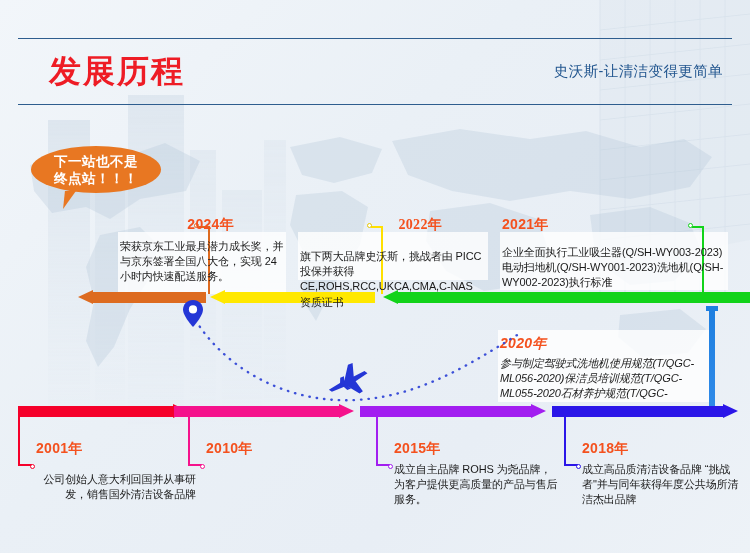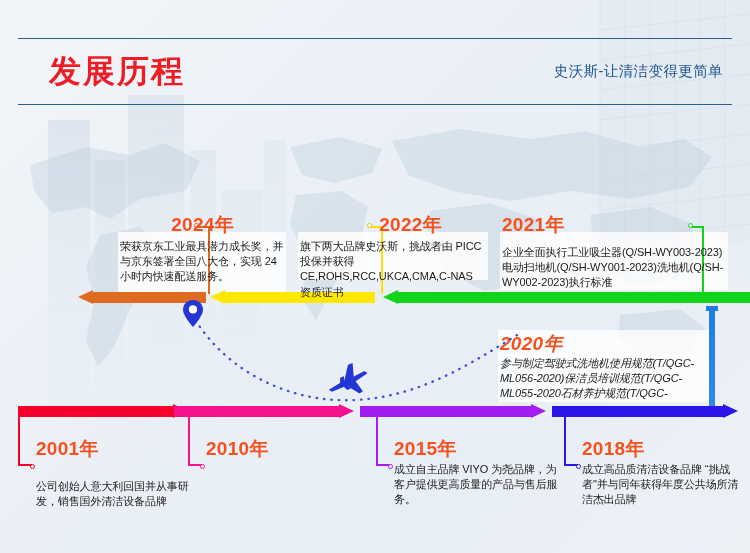--- a/index.html
+++ b/index.html
@@ -79,21 +79,21 @@
   .conn .h { position: absolute; height: 1.6px; }
   .conn .dot {
     position: absolute; width: 5px; height: 5px;
     border-radius: 50%; background: #fff;
     border: 1.6px solid currentColor;
   }
 
   
   .evt { position: absolute; }
   .evt .year {
-    font-size: 19px; font-weight: bold; color: #f4511e;
+    font-size: 14px; font-weight: bold; color: #f4511e;
     line-height: 23px; white-space: nowrap; letter-spacing: .3px;
   }
   .evt .desc {
     font-size: 11px; color: #1a1a1a; line-height: 15.2px;
     letter-spacing: -.1px;
   }
   .evt.top .year { color: #f4511e; }
 
   
   .panel {
@@ -156,20 +156,25 @@
         <path d="M630 220 L690 214 L716 234 L698 258 L652 262 L628 242 Z"></path>
       </g>
     </svg>
   </div>
 
   <div class="hdr-rule top"></div>
   <div class="hdr-rule bot"></div>
   <div id="header-slogan">史沃斯-让清洁变得更简单</div>
   <div id="page-title">发展历程</div>
 
+  <div id="bubble">
+    <div class="bline">下一站也不是</div>
+    <div class="bline">终点站！！！</div>
+    <div class="tail"></div>
+  </div>
 
   <div class="panel" style="left:118px;top:232px;width:168px;height:62px;"></div>
   <div class="panel" style="left:298px;top:232px;width:190px;height:48px;"></div>
   <div class="panel" style="left:500px;top:232px;width:228px;height:58px;"></div>
 
   <div class="arrow" style="left:78px;top:292px;width:128px;">
     <div class="shaft" style="left:14px;width:114px;background:#dd6b20;"></div>
     <div class="head" style="left:0;border-right:15px solid #dd6b20;"></div>
   </div>
   <div class="arrow" style="left:210px;top:292px;width:165px;">
@@ -196,22 +201,22 @@
     <div class="h" style="left:2px;top:4px;width:12px;background:#12d31a;"></div>
     <div class="dot" style="left:-2px;top:1px;"></div>
   </div>
 
   <div class="evt top" style="left:120px;top:213px;width:166px;">
     <div class="year" style="text-align:right;padding-right:52px;">2024年</div>
     <div class="desc" style="margin-top:3px;">荣获京东工业最具潜力成长奖，并与京东签署全国八大仓，实现 24 小时内快速配送服务。</div>
   </div>
 
   <div class="evt top" style="left:300px;top:213px;width:186px;">
-    <div class="year" style="text-align:right;padding-right:44px;">2022年</div>
-    <div class="desc" style="margin-top:3px;">旗下两大品牌史沃斯，挑战者由 PICC投保并获得CE,ROHS,RCC,UKCA,CMA,C-NAS 资质证书</div>
+    <div class="year" style="text-align:right;padding-right:44px;font-family:Liberation Serif, serif;">2022年</div>
+    <div class="desc" style="margin-top:13px;">旗下两大品牌史沃斯，挑战者由 PICC投保并获得CE,ROHS,RCC,UKCA,CMA,C-NAS 资质证书</div>
   </div>
 
   <div class="evt top" style="left:502px;top:213px;width:224px;">
     <div class="year" style="text-align:left;padding-right:24px;">2021年</div>
     <div class="desc" style="margin-top:9px;">企业全面执行工业吸尘器(Q/SH-WY003-2023)电动扫地机(Q/SH-WY001-2023)洗地机(Q/SH-WY002-2023)执行标准</div>
   </div>
 
   <div class="panel" style="left:498px;top:330px;width:216px;height:72px;"></div>
   <div id="side-bar-cap"></div>
   <div id="side-bar-right"></div>
@@ -271,30 +276,30 @@
     <div class="dot" style="left:12px;bottom:1px;"></div>
   </div>
   <div class="conn" style="left:564px;top:408px;width:16px;height:62px;color:#2b16e8;">
     <div class="v" style="left:0;top:0;height:58px;background:#2b16e8;"></div>
     <div class="h" style="left:0;bottom:4px;width:14px;background:#2b16e8;"></div>
     <div class="dot" style="left:12px;bottom:1px;"></div>
   </div>
 
   <div class="evt" style="left:36px;top:437px;width:160px;">
     <div class="year">2001年</div>
-    <div class="desc" style="margin-top:19px;">公司创始人意大利回国并从事研发，销售国外清洁设备品牌</div>
+    <div class="desc" style="margin-top:12px;text-align:right;">公司创始人意大利回国并从事研发，销售国外清洁设备品牌</div>
   </div>
 
   <div class="evt" style="left:206px;top:437px;width:166px;">
     <div class="year">2010年</div>
   </div>
 
   <div class="evt" style="left:394px;top:437px;width:164px;">
     <div class="year">2015年</div>
-    <div class="desc" style="margin-top:2px;">成立自主品牌 VIYO 为尧品牌，为客户提供更高质量的产品与售后服务。</div>
+    <div class="desc" style="margin-top:2px;">成立自主品牌 ROHS 为尧品牌，为客户提供更高质量的产品与售后服务。</div>
   </div>
 
   <div class="evt" style="left:582px;top:437px;width:160px;">
     <div class="year">2018年</div>
     <div class="desc" style="margin-top:2px;">成立高品质清洁设备品牌 “挑战者"并与同年获得年度公共场所清洁杰出品牌</div>
   </div>
 
 </div>
 
 </body></html>

